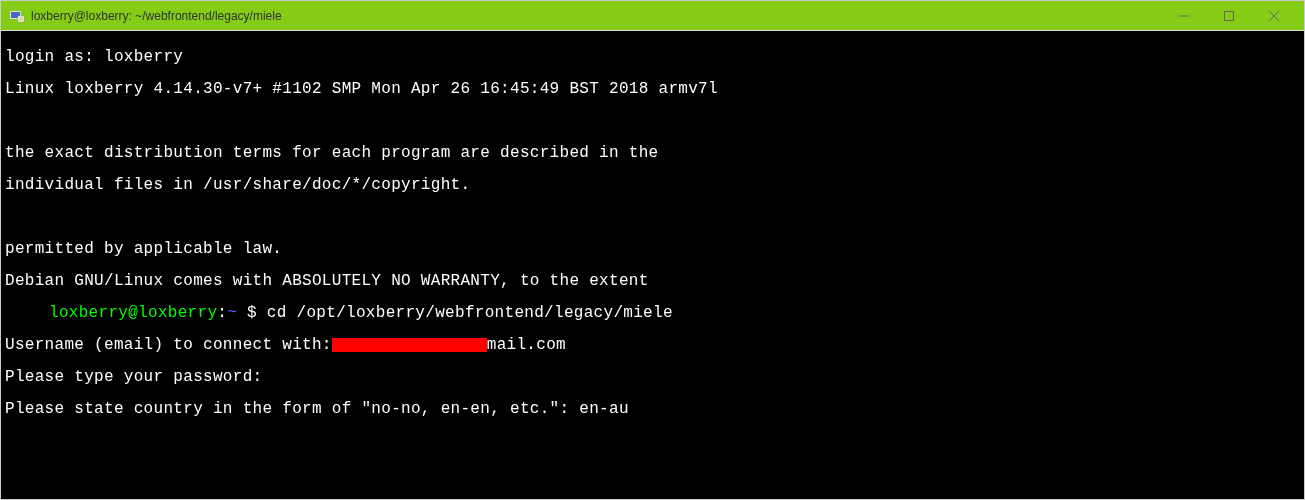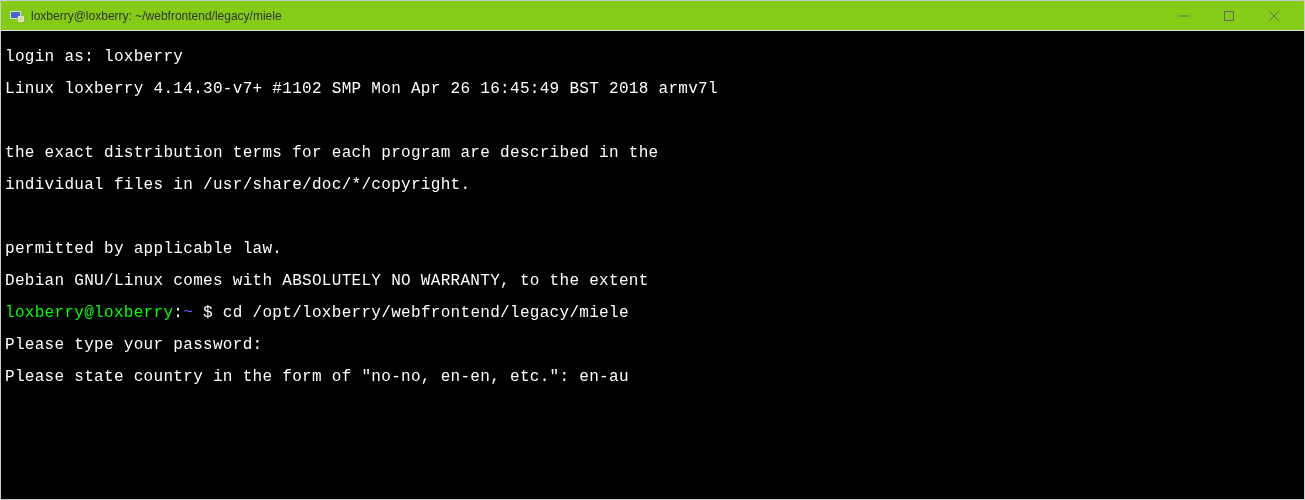--- a/index.html
+++ b/index.html
@@ -59,21 +59,21 @@
       color: #fff;
       font-family: "Consolas", "Courier New", monospace;
       font-size: 16px;
       line-height: 16px;
       padding: 2px 4px;
       overflow: hidden;
       white-space: pre;
       letter-spacing: 0.3px;
     }
     .line { display: block; min-height: 16px; }
-    .green { color: #00ff00; }
+    .green { color: #00ff00; margin-left: 44px; }
     .blue { color: #5c5cff; }
     .redact {
       background: #ff0000;
       color: #ff0000;
       display: inline-block;
       height: 14px;
       vertical-align: middle;
     }
   </style>
 </head>
@@ -114,20 +114,21 @@
   <div class="terminal">
 <span class="line">login as: loxberry</span>
 <span class="line">Linux loxberry 4.14.30-v7+ #1102 SMP Mon Apr 26 16:45:49 BST 2018 armv7l</span>
 <span class="line">&nbsp;</span>
 <span class="line">the exact distribution terms for each program are described in the</span>
 <span class="line">individual files in /usr/share/doc/*/copyright.</span>
 <span class="line">&nbsp;</span>
 <span class="line">permitted by applicable law.</span>
 <span class="line">Debian GNU/Linux comes with ABSOLUTELY NO WARRANTY, to the extent</span>
 <span class="line"><span class="green">loxberry@loxberry</span><span>:</span><span class="blue">~</span><span> $ cd /opt/loxberry/webfrontend/legacy/miele</span></span>
+<span class="line"><span>Username (email) to connect with:</span><span class="redact" style="width:155px;">x</span><span>mail.com</span></span>
 <span class="line">Please type your password:</span>
 <span class="line">Please state country in the form of "no-no, en-en, etc.": en-au</span>
 
 
 
 
 
 
 
 

